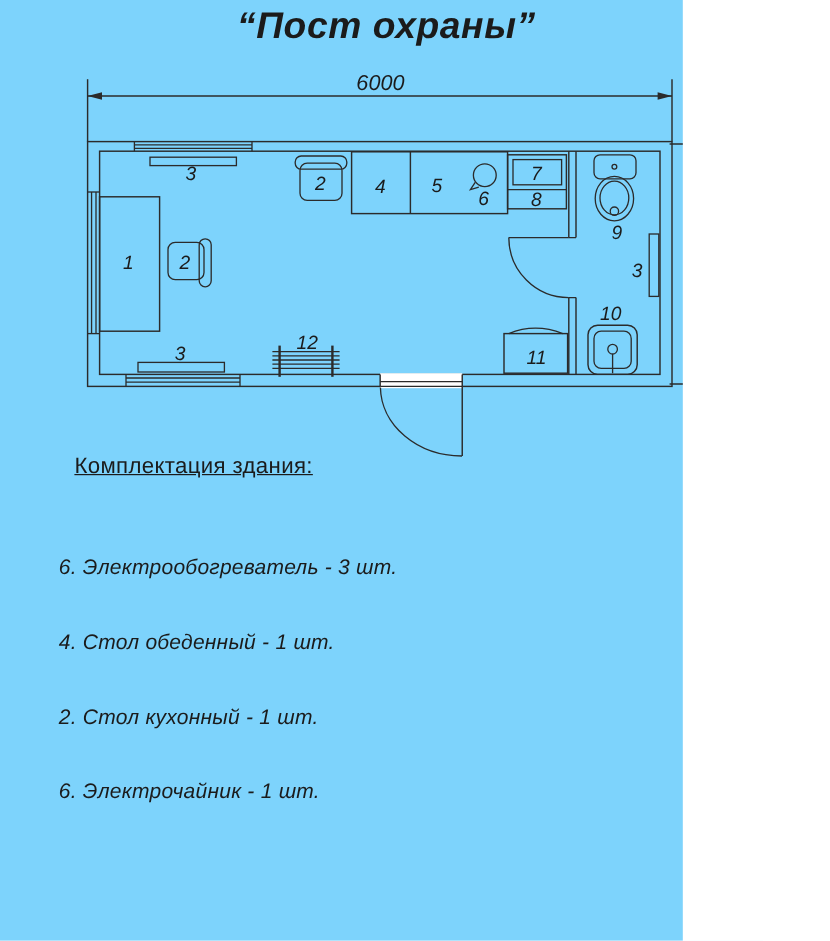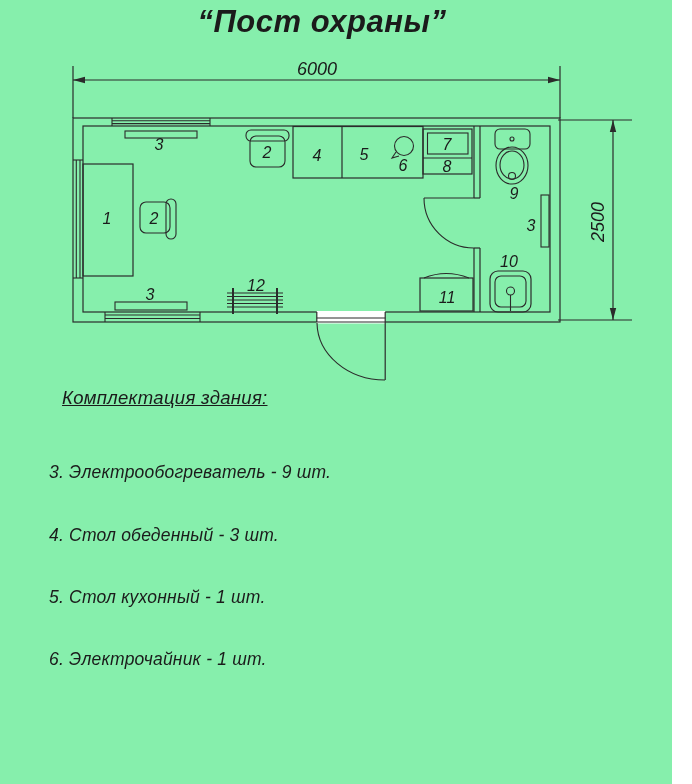--- a/index.html
+++ b/index.html
@@ -1,19 +1,19 @@
 <!DOCTYPE html>
 <html><head>
 <meta charset="utf-8">
 <style>
   html,body{margin:0;padding:0;background:#fff;}
   .page{
     position:relative;
-    width:672px;height:784px;
-    background:#86efac;
+    width:569px;height:784px;
+    background:#7dd3fc;
     font-family:"Liberation Sans",sans-serif;
     color:#1b1b1b;
     overflow:hidden;
   }
   .title{
     position:absolute;top:4px;left:0;width:692px;
     text-align:center;
     font-size:31px;font-weight:700;font-style:italic;
     letter-spacing:0.5px;
     transform:translateX(-24px);
@@ -21,22 +21,22 @@
   svg.plan{position:absolute;top:0;left:0;}
   svg .s{stroke:#2b2b2b;stroke-width:1.2;fill:none;}
   svg .s11{stroke:#2b2b2b;stroke-width:1.1;fill:none;}
   svg .thick{stroke:#2b2b2b;stroke-width:2;fill:none;}
   svg .erase{fill:#ffffff;stroke:none;}
   svg .arrow{fill:#2b2b2b;stroke:none;}
   svg text{fill:#1b1b1b;}
   svg .lbl{font:italic 16px "Liberation Sans",sans-serif;text-anchor:middle;}
   svg .dim{font:italic 18px "Liberation Sans",sans-serif;text-anchor:middle;}
   .equip-heading{
-    position:absolute;left:62px;top:387px;
-    font-size:18.5px;font-style:italic;letter-spacing:0.3px;
+    position:absolute;left:62px;top:377px;
+    font-size:18.5px;letter-spacing:0.3px;
     text-decoration:underline;
   }
   .equip-list{
     position:absolute;left:49px;top:421px;
     font-size:17.5px;font-style:italic;
     line-height:20.7px;
     white-space:pre;
     letter-spacing:0.2px;
   }
 </style>
@@ -199,23 +199,23 @@
       <rect class="s11" x="495" y="276" width="31" height="31" rx="6"></rect>
       <circle class="s11" cx="510.5" cy="291" r="4"></circle>
       <line class="s11" x1="510.5" y1="295" x2="510.5" y2="311"></line>
       <text class="lbl" x="509" y="267">10</text>
     </g>
   </svg>
 
   <div class="equip-heading">Комплектация здания:</div>
 
   <div class="equip-list">
-    <div>3. Электрообогреватель - 9 шт.</div>
-    <div>4. Стол обеденный - 3 шт.</div>
-    <div>5. Стол кухонный - 1 шт.</div>
+    <div>6. Электрообогреватель - 3 шт.</div>
+    <div>4. Стол обеденный - 1 шт.</div>
+    <div>2. Стол кухонный - 1 шт.</div>
     <div>6. Электрочайник - 1 шт.</div>
     
     
     
     
     
     
     
     
     

